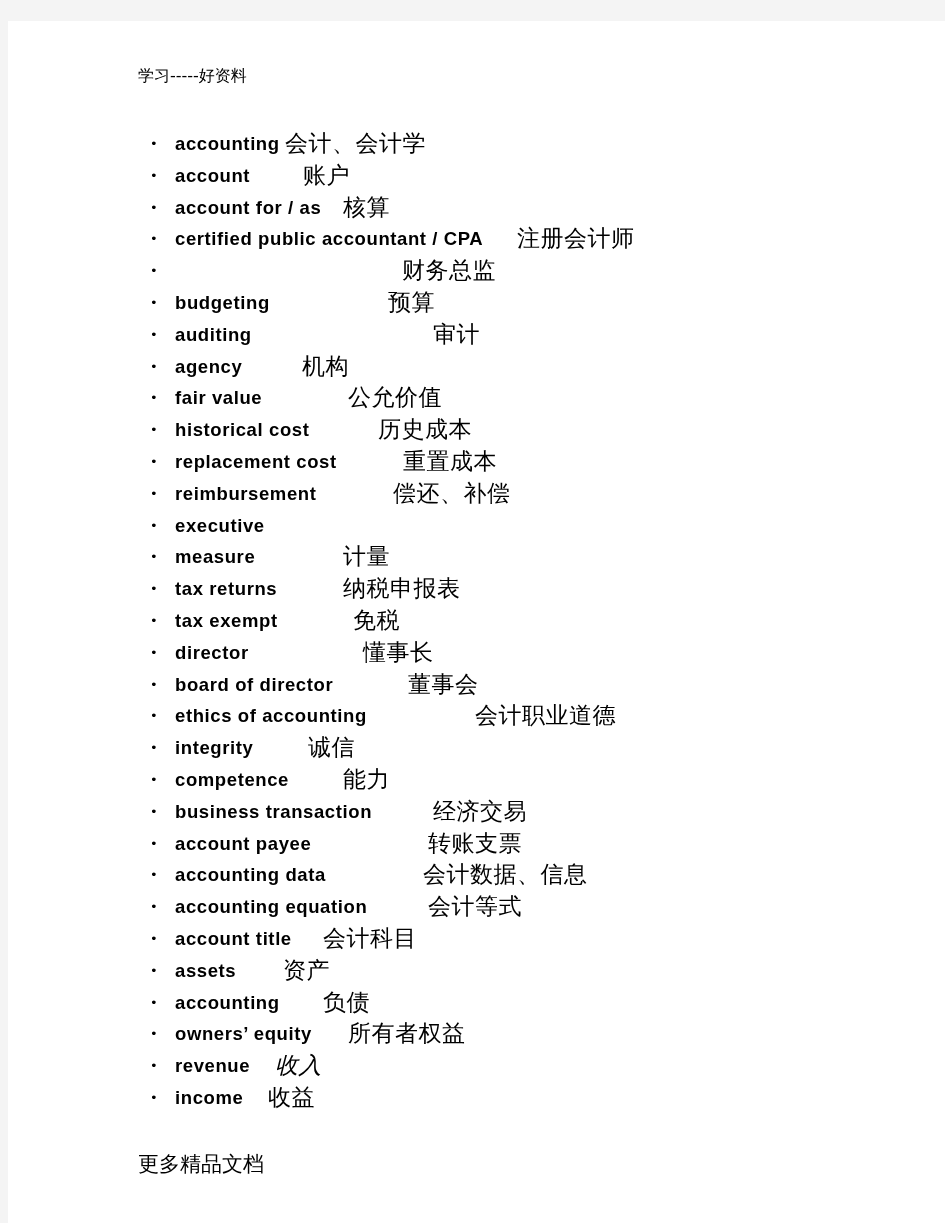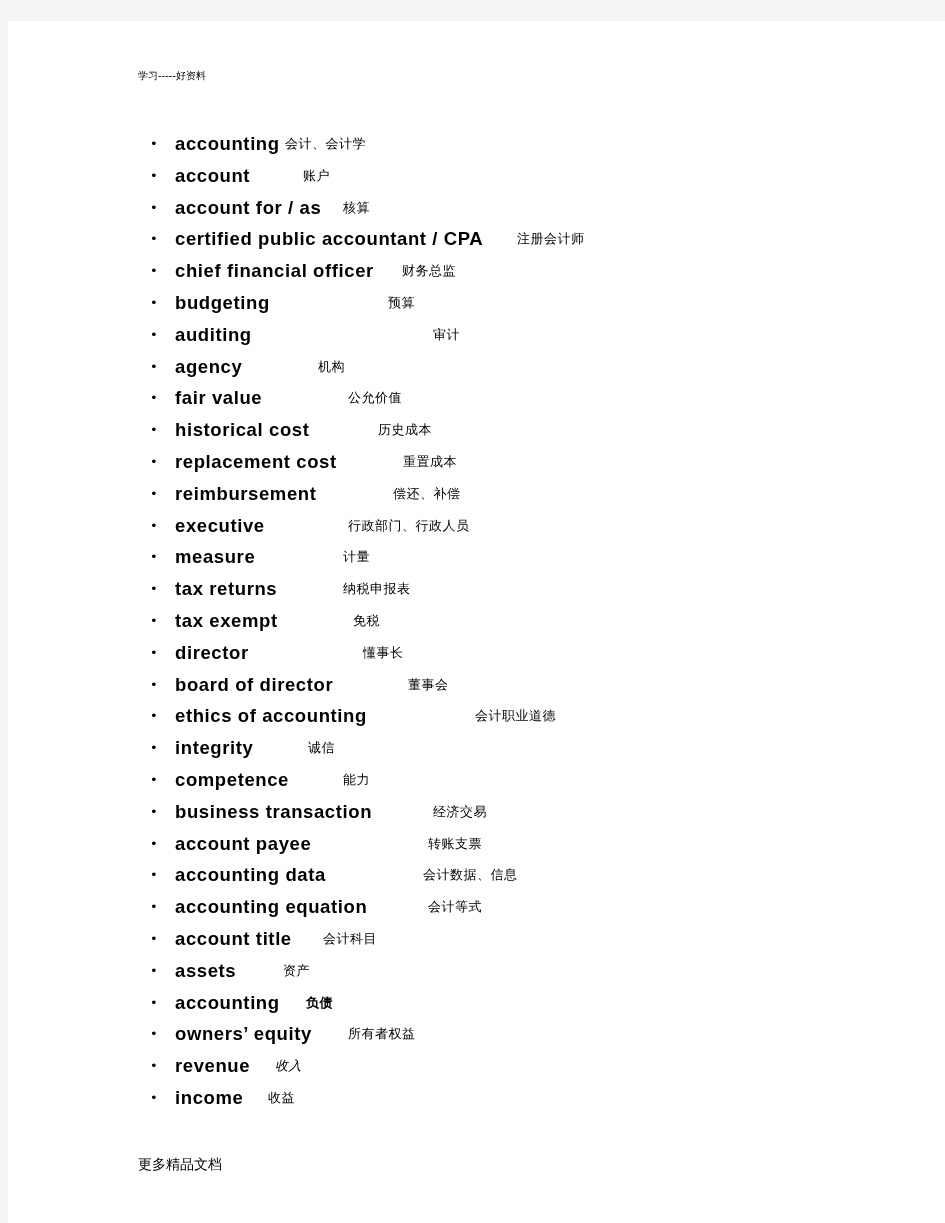--- a/index.html
+++ b/index.html
@@ -30,32 +30,32 @@
     width: 100%;
     height: 100%;
   }
 
   
   .running-head {
     position: absolute;
     left: 130px;
     top: 45px;
     font-family: "DejaVu Sans", "Liberation Sans", sans-serif;
-    font-size: 10px;
+    font-size: 16px;
     line-height: 20px;
     color: #000000;
     letter-spacing: 0px;
     white-space: pre;
   }
   .running-foot {
     position: absolute;
     left: 130px;
     top: 1133px;
     font-family: "DejaVu Sans", "Liberation Sans", sans-serif;
-    font-size: 14px;
+    font-size: 21px;
     line-height: 20px;
     color: #000000;
     white-space: pre;
     text-align: center;
   }
 
   
   .glossary {
     position: absolute;
     left: 142px;
@@ -95,21 +95,21 @@
     color: #000000;
     letter-spacing: 0.6px;
     line-height: 31.8px;
   }
 
   .term-zh {
     position: absolute;
     top: 0px;
     font-family: "DejaVu Sans", "Liberation Sans", sans-serif;
     font-weight: normal;
-    font-size: 13px;
+    font-size: 23px;
     color: #000000;
     line-height: 31.8px;
     letter-spacing: 0.5px;
   }
 </style>
 </head>
 <body>
 
 <div class="page-sheet">
   <div class="page-inner">
@@ -132,37 +132,36 @@
           <span class="term-en">account  for / as</span>
           <span class="term-zh" style="left: 193px;">核算</span>
         </li>
         <li class="term-row">
           <span class="bullet-marker">•</span>
           <span class="term-en">certified  public  accountant / CPA</span>
           <span class="term-zh" style="left: 367px;">注册会计师</span>
         </li>
         <li class="term-row">
           <span class="bullet-marker">•</span>
-          <span class="term-en">chief financial  officer</span>
           <span class="term-zh" style="left: 252px;">财务总监</span>
         </li>
         <li class="term-row">
           <span class="bullet-marker">•</span>
           <span class="term-en">budgeting</span>
           <span class="term-zh" style="left: 238px; text-align: right;">预算</span>
         </li>
         <li class="term-row">
           <span class="bullet-marker">•</span>
           <span class="term-en">auditing</span>
           <span class="term-zh" style="left: 283px;">审计</span>
         </li>
         <li class="term-row">
           <span class="bullet-marker">•</span>
           <span class="term-en">agency</span>
-          <span class="term-zh" style="left: 168px;">机构</span>
+          <span class="term-zh" style="left: 152px;">机构</span>
         </li>
         <li class="term-row">
           <span class="bullet-marker">•</span>
           <span class="term-en">fair  value</span>
           <span class="term-zh" style="left: 198px;">公允价值</span>
         </li>
         <li class="term-row">
           <span class="bullet-marker">•</span>
           <span class="term-en">historical  cost</span>
           <span class="term-zh" style="left: 228px;">历史成本</span>
@@ -173,21 +172,20 @@
           <span class="term-zh" style="left: 253px;">重置成本</span>
         </li>
         <li class="term-row">
           <span class="bullet-marker">•</span>
           <span class="term-en">reimbursement</span>
           <span class="term-zh" style="left: 243px;">偿还、补偿</span>
         </li>
         <li class="term-row">
           <span class="bullet-marker">•</span>
           <span class="term-en">executive</span>
-          <span class="term-zh" style="left: 198px;">行政部门、行政人员</span>
         </li>
         <li class="term-row">
           <span class="bullet-marker">•</span>
           <span class="term-en">measure</span>
           <span class="term-zh" style="left: 193px;">计量</span>
         </li>
         <li class="term-row">
           <span class="bullet-marker">•</span>
           <span class="term-en">tax  returns</span>
           <span class="term-zh" style="left: 193px;">纳税申报表</span>
@@ -248,21 +246,21 @@
           <span class="term-zh" style="left: 173px;">会计科目</span>
         </li>
         <li class="term-row">
           <span class="bullet-marker">•</span>
           <span class="term-en">assets</span>
           <span class="term-zh" style="left: 133px;">资产</span>
         </li>
         <li class="term-row">
           <span class="bullet-marker">•</span>
           <span class="term-en">accounting</span>
-          <span class="term-zh" style="left: 156px; font-weight: bold;">负债</span>
+          <span class="term-zh" style="left: 173px;">负债</span>
         </li>
         <li class="term-row">
           <span class="bullet-marker">•</span>
           <span class="term-en">owners’ equity</span>
           <span class="term-zh" style="left: 198px;">所有者权益</span>
         </li>
         <li class="term-row">
           <span class="bullet-marker">•</span>
           <span class="term-en">revenue</span>
           <span class="term-zh" style="left: 125px; font-style: italic;">收入</span>

